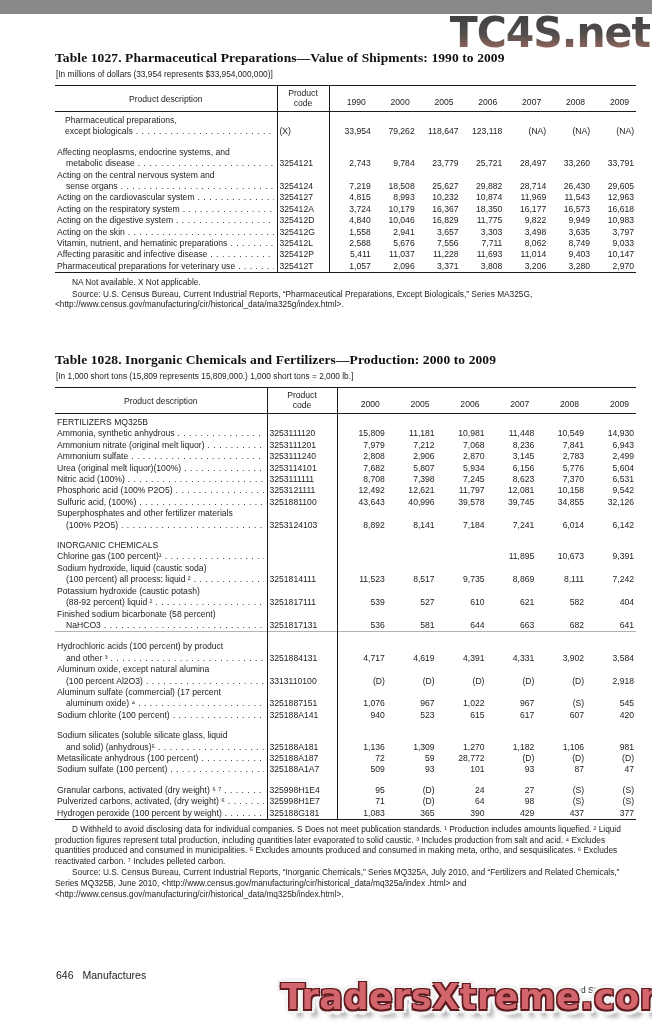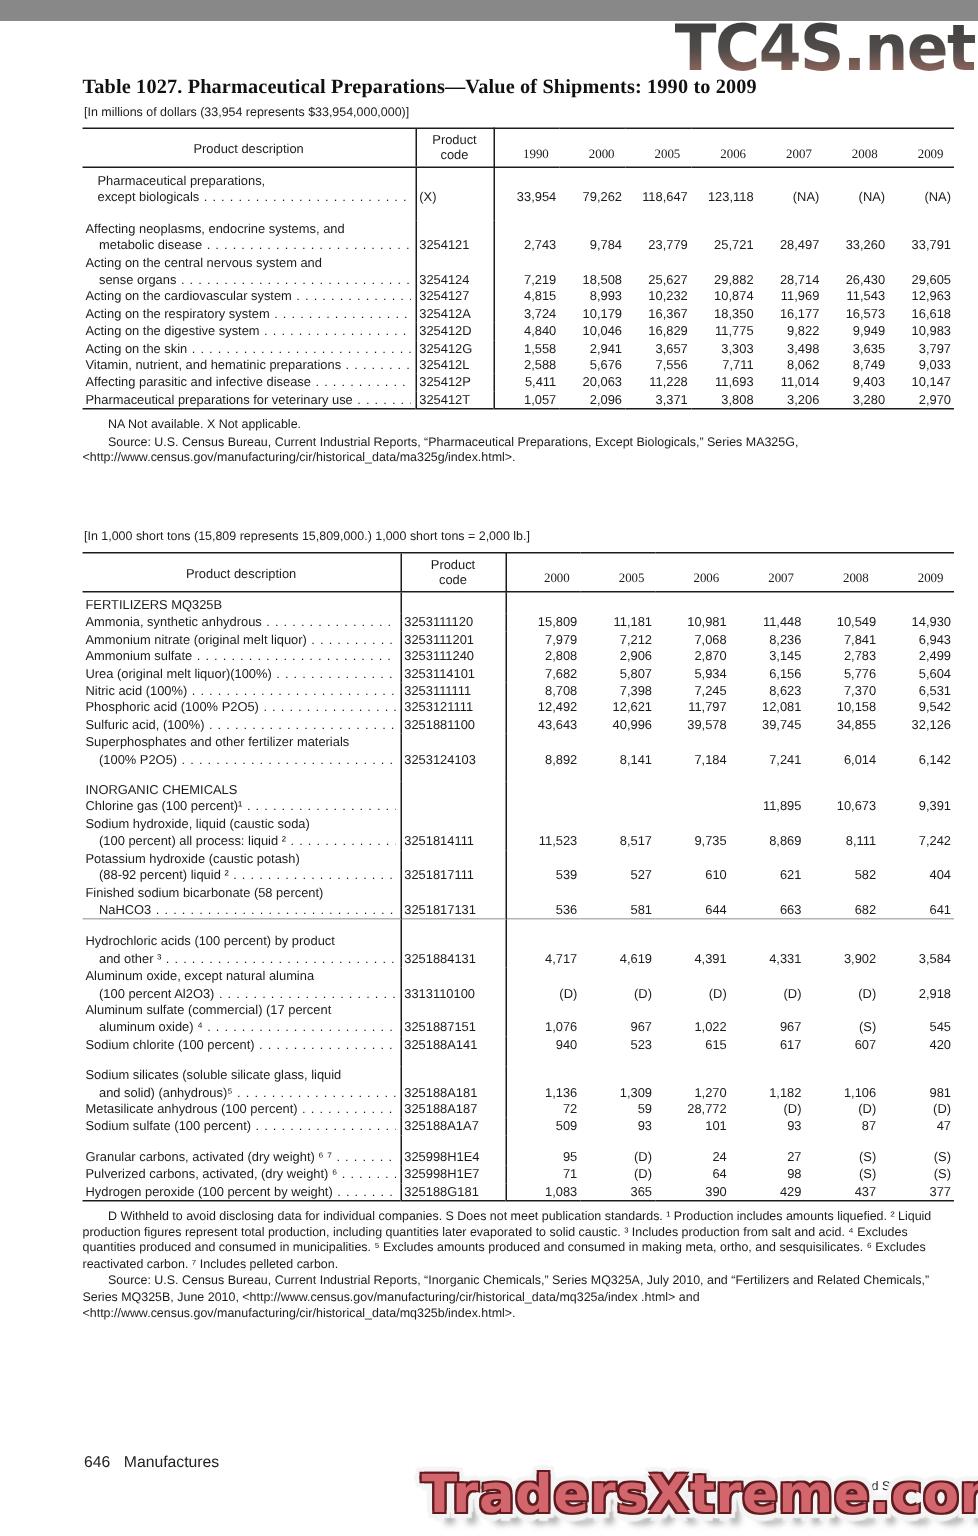--- a/index.html
+++ b/index.html
@@ -25,21 +25,21 @@
     width:581px; border-collapse:collapse; table-layout:fixed;
     font-size:8.6px; color:#1c1c1c;
     border-bottom:1.8px solid #1c1c1c;
   }
   .datatable thead th {
     border-top:1.4px solid #1c1c1c; border-bottom:1.8px solid #1c1c1c;
     font-weight:400; font-size:8.6px; padding:3px 2px;
   }
   .datatable th.c-desc { vertical-align:middle; }
   .datatable th.c-code { vertical-align:middle; text-align:center; line-height:9.5px; }
-  .datatable th.c-num  { vertical-align:bottom; text-align:right; padding-right:7px; padding-bottom:4px;font-family:Liberation Serif, serif; }
+  .datatable th.c-num  { vertical-align:bottom; text-align:right; padding-right:7px; padding-bottom:4px; }
   .c-code { border-left:1px solid #1c1c1c; border-right:1.4px solid #1c1c1c; }
   .datatable tbody td { vertical-align:bottom; padding:0 2px; line-height:11.4px; }
   .datatable tbody tr:first-child td { padding-top:3px; }
   td.c-desc { padding-left:2px; }
   td.c-code { text-align:left; padding-left:5px; white-space:nowrap; }
   td.c-num  { text-align:right; padding-right:7px; white-space:nowrap; }
   tr.gap td { height:9px; }
   tr.gap.rule td { border-top:1px solid #b3b3b3; }
   td.sec { text-align:left; white-space:nowrap; }
   .line { display:flex; align-items:center; }
@@ -265,21 +265,21 @@
           </tr>
           <tr>
             <td class="c-desc">
               <div class="line">
                 <span class="txt">Affecting parasitic and infective disease</span>
                 <span class="dots"> . . . . . . . . . . . . . . . . . . . . . . . . . . . . . . . . . . . . . . . . . . . . . . . . . . . . . . . . . . . .</span>
               </div>
             </td>
             <td class="c-code">325412P</td>
             <td class="c-num">5,411</td>
-            <td class="c-num">20,063</td>
+            <td class="c-num">11,037</td>
             <td class="c-num">11,228</td>
             <td class="c-num">11,693</td>
             <td class="c-num">11,014</td>
             <td class="c-num">9,403</td>
             <td class="c-num">10,147</td>
           </tr>
           <tr>
             <td class="c-desc">
               <div class="line">
                 <span class="txt">Pharmaceutical preparations for veterinary use</span>
@@ -295,20 +295,21 @@
             <td class="c-num">3,280</td>
             <td class="c-num">2,970</td>
           </tr>
         </tbody>
     </table>
     <div class="fn-note">NA Not available.  X Not applicable.</div>
     <div class="src-note">Source: U.S. Census Bureau, Current Industrial Reports, “Pharmaceutical Preparations, Except Biologicals,” Series MA325G, &lt;http://www.census.gov/manufacturing/cir/historical_data/ma325g/index.html&gt;.</div>
   </div>
 
   <div class="tblock t1028">
+    <h1 class="tbl-title">Table 1028. Inorganic Chemicals and Fertilizers—Production: 2000 to 2009</h1>
     <div class="unit-note">[In 1,000 short tons (15,809 represents 15,809,000.) 1,000 short tons = 2,000 lb.]</div>
     <table class="datatable" id="tbl1028">
       <colgroup>
           <col style="width: 212px;">
           <col style="width: 70px;">
           <col>
           <col>
           <col>
           <col>
           <col>

